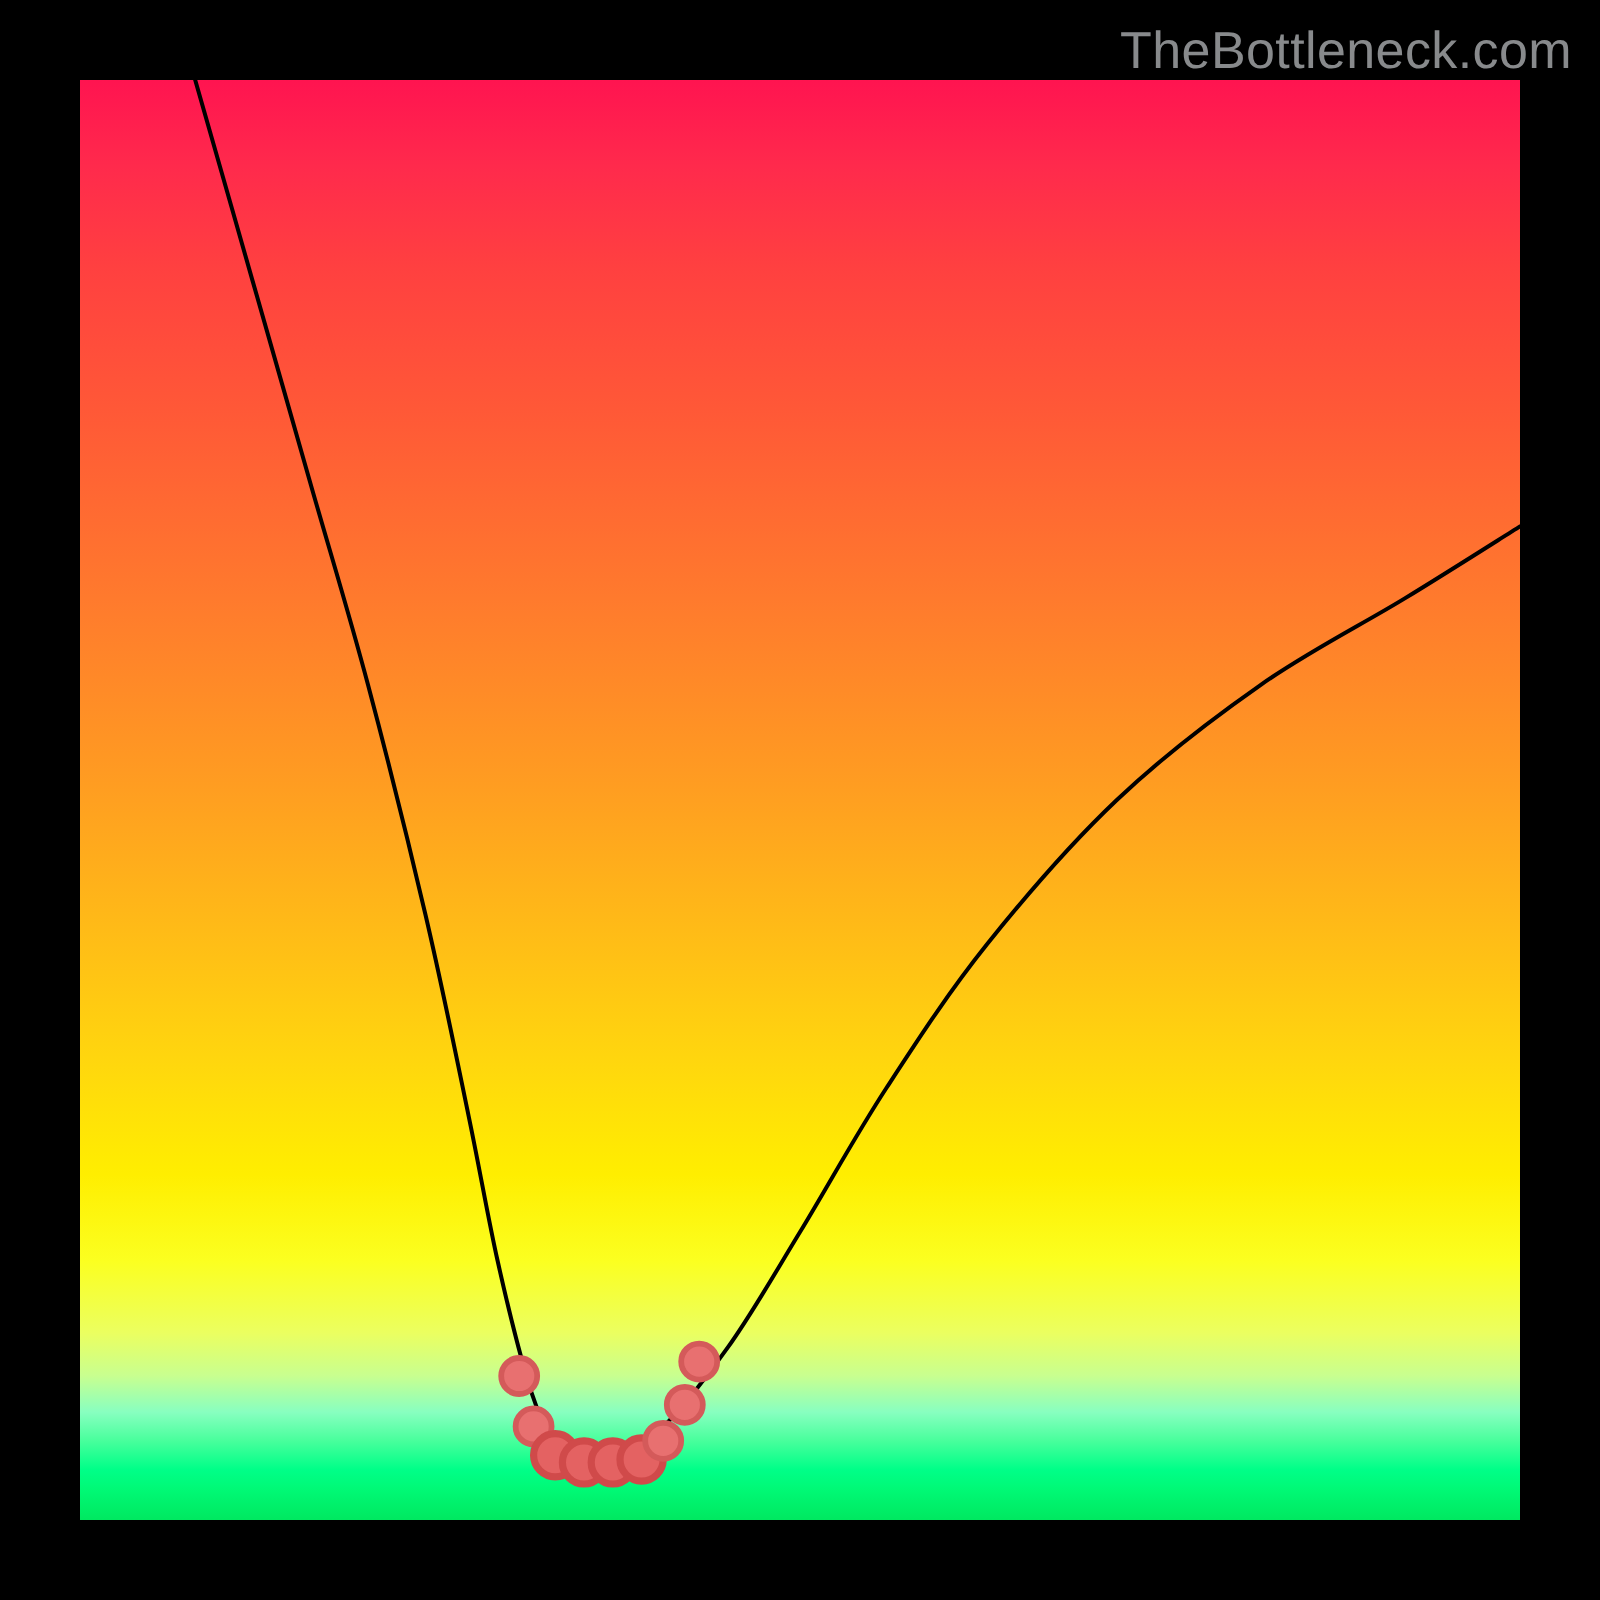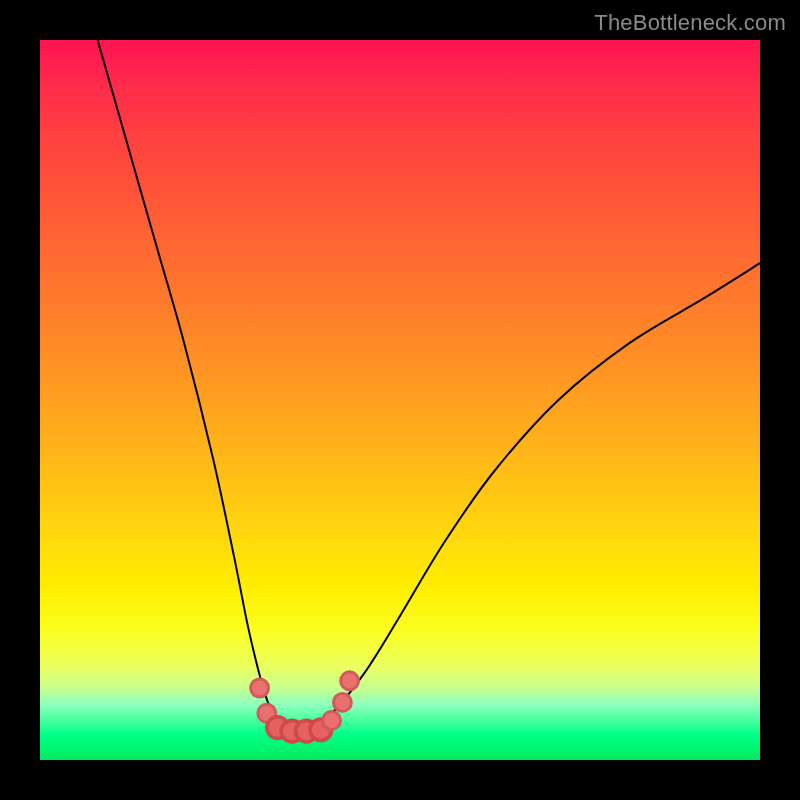--- a/index.html
+++ b/index.html
@@ -45,21 +45,21 @@
       #00ff88 96.5%,
       #00f874 98%,
       #00e860 100%
     );
   }
   .watermark {
     position: absolute;
     top: 10px;
     right: 14px;
     color: #888a8c;
-    font-size: 22px;
+    font-size: 26px;
     font-weight: 500;
     letter-spacing: 0.2px;
     user-select: none;
   }
   svg.curve-layer {
     position: absolute;
     left: 0;
     top: 0;
     width: 720px;
     height: 720px;

